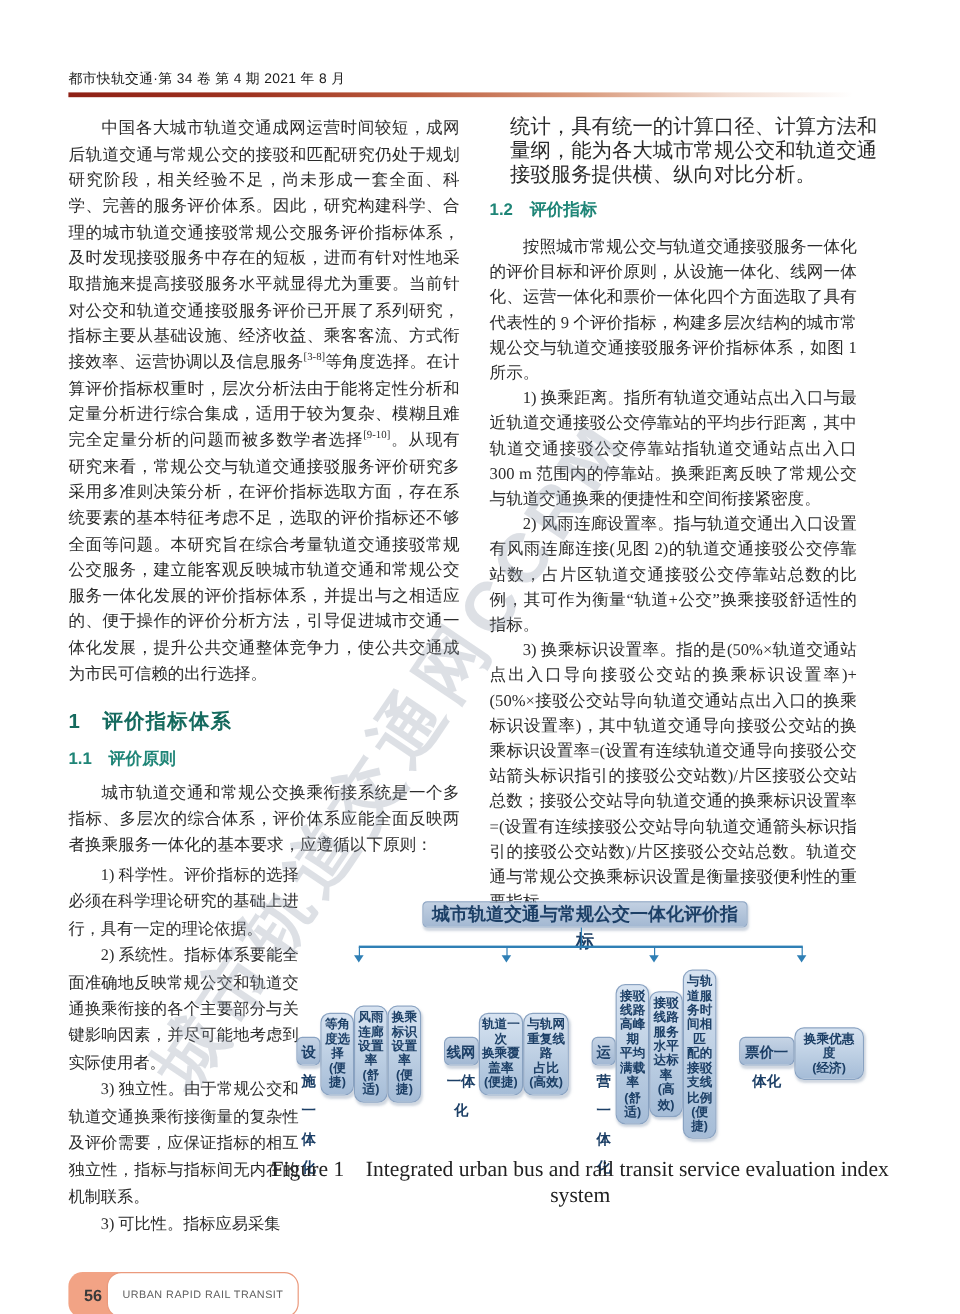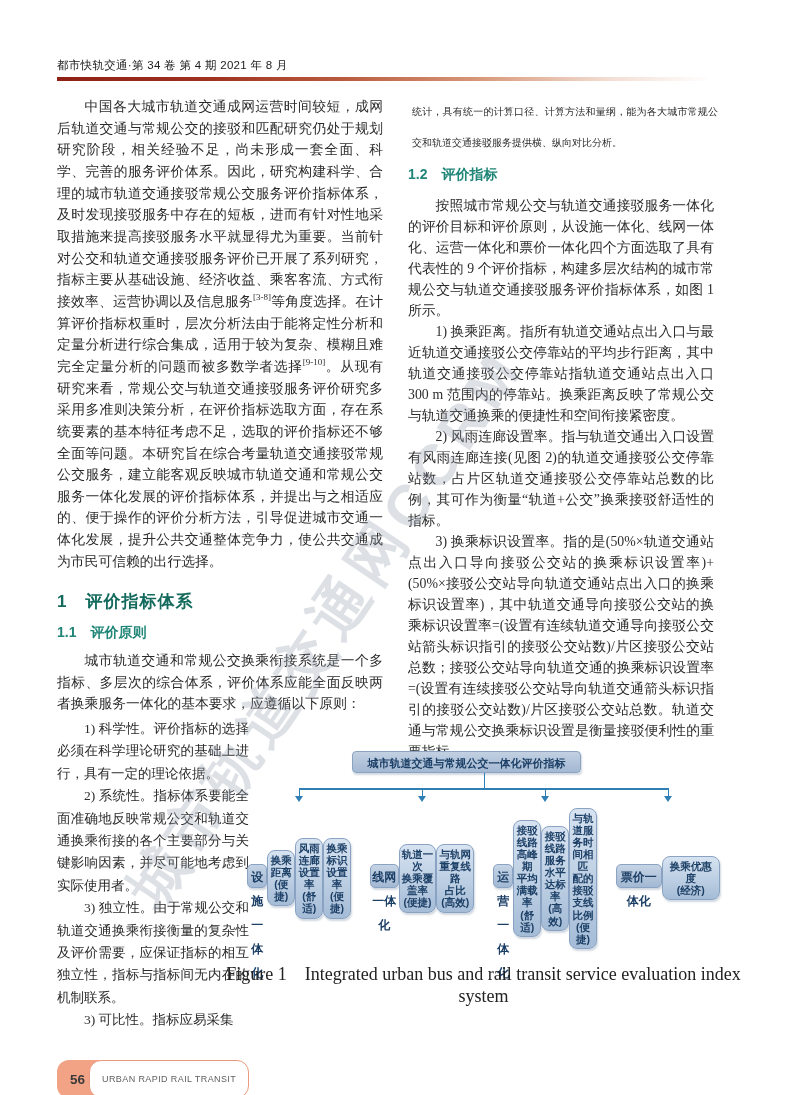--- a/index.html
+++ b/index.html
@@ -15,31 +15,31 @@
   .colA{position:absolute;left:57px;top:96px;width:326px;font-size:13.8px;line-height:21.65px;}
   .h1{position:absolute;left:57px;top:590px;font-family:"Liberation Sans","DejaVu Sans",sans-serif;
       font-size:17px;font-weight:bold;color:#156a5e;letter-spacing:1px;}
   .h2{position:absolute;font-family:"Liberation Sans","DejaVu Sans",sans-serif;
       font-size:14px;font-weight:bold;color:#1f8577;}
   .h11{left:57px;top:624px;}
   .h12{left:408px;top:166px;}
   .colB{position:absolute;left:57px;top:650px;width:326px;font-size:13.8px;line-height:21.65px;}
   .colC{position:absolute;left:57px;top:718px;width:192px;font-size:13.5px;line-height:22.4px;}
   .colC .para{margin-bottom:0;}
-  .colRA{position:absolute;left:412px;top:96px;width:306px;font-size:10px;line-height:31px;}
+  .colRA{position:absolute;left:425px;top:96px;width:306px;font-size:17px;line-height:20px;}
   .colRB{position:absolute;left:408px;top:195px;width:306px;font-size:13.8px;line-height:21px;}
   sup{font-size:9px;line-height:0;}
   
   .fig{position:absolute;left:247px;top:745px;width:473px;height:215px;
        font-family:"Liberation Sans","DejaVu Sans",sans-serif;}
   .fbox{box-sizing:border-box;border:1px solid #8aa3c2;border-radius:6px;color:#1c3f66;
         background:linear-gradient(180deg,#cfdded 0%,#b3c6dd 55%,#9db4d1 100%);
         box-shadow:1px 2px 2px rgba(120,140,165,.35);text-align:center;}
-  .froot{position:absolute;left:105px;top:6px;width:229px;height:22px;line-height:22px;
-         font-size:11px;font-weight:bold;border-radius:4px;
+  .froot{position:absolute;left:105px;top:6px;width:271px;height:22px;line-height:22px;
+         font-size:15px;font-weight:bold;border-radius:4px;
          background:linear-gradient(180deg,#c2d0e2 0%,#a3b8d2 100%);}
   .vline,.hline,.stem{position:absolute;background:#2f7fb5;}
   .vline{left:236.5px;top:28px;width:1.5px;height:16px;}
   .hline{left:52px;top:43px;width:370px;height:1.5px;}
   .stem{top:44px;width:1.5px;height:8px;}
   .ahead{position:absolute;top:51px;width:0;height:0;border-left:4px solid transparent;
          border-right:4px solid transparent;border-top:6px solid #2f7fb5;}
   .fcols{position:absolute;left:0;top:58px;width:473px;display:flex;gap:19px;}
   .fcol{width:104px;display:flex;flex-direction:row;align-items:center;}
   .fcat{width:84px;height:24px;line-height:24px;font-size:12px;font-weight:bold;border-radius:5px;
@@ -112,21 +112,21 @@
     <div class="stem" style="left:174.5px;"></div>
     <div class="stem" style="left:297.5px;"></div>
     <div class="stem" style="left:420.5px;"></div>
     <div class="ahead" style="left:48px;"></div>
     <div class="ahead" style="left:171px;"></div>
     <div class="ahead" style="left:294px;"></div>
     <div class="ahead" style="left:417px;"></div>
     <div class="fcols">
       <div class="fcol">
         <div class="fbox fcat">设施一体化</div>
-        <div class="fbox fleaf">换乘距离
+        <div class="fbox fleaf">等角度选择
 (便捷)</div>
         <div class="fbox fleaf">风雨连廊设置率
 (舒适)</div>
         <div class="fbox fleaf">换乘标识设置率
 (便捷)</div>
       </div>
       <div class="fcol">
         <div class="fbox fcat">线网一体化</div>
         <div class="fbox fleaf">轨道一次
 换乘覆盖率

